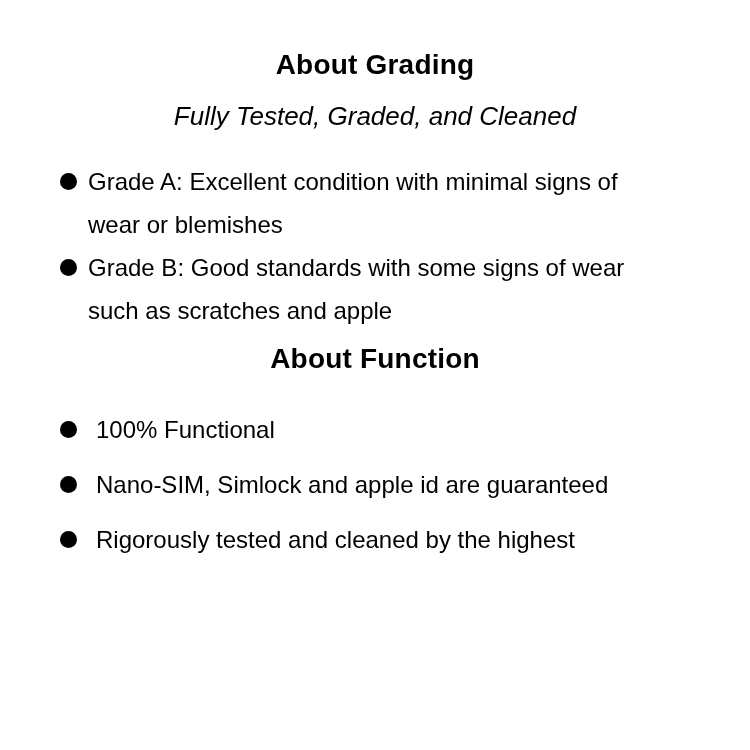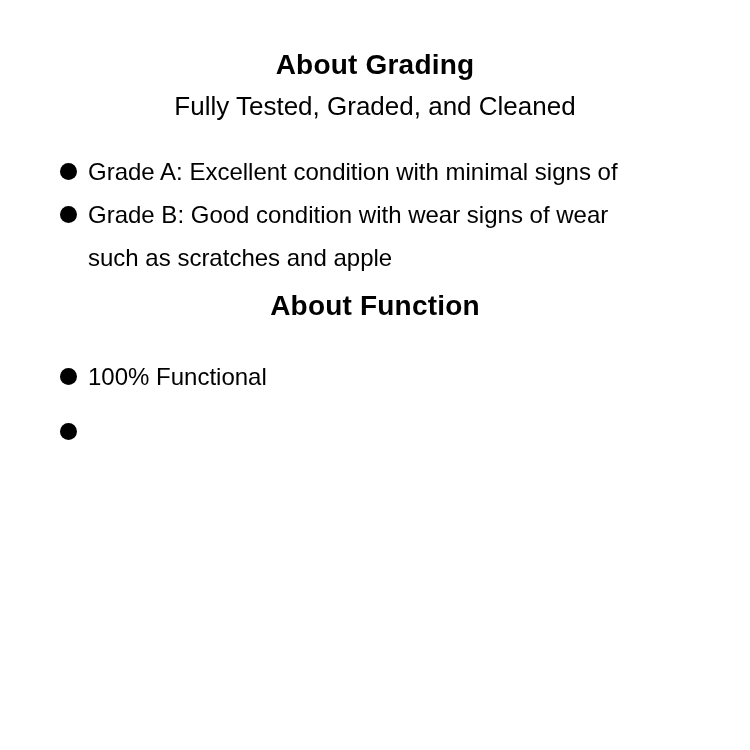--- a/index.html
+++ b/index.html
@@ -24,26 +24,27 @@
     font-size: 28px;
     font-weight: 700;
     line-height: 38px;
     letter-spacing: 0.2px;
     color: #000000;
   }
   .section-title.function-heading {
     margin-top: 8px;
   }
   .subtitle {
-    margin-top: 4px;
+    margin-top: 14px;
     text-align: center;
     font-size: 26px;
     font-weight: 400;
     line-height: 36px;
     color: #000000;
+    font-style: italic;
   }
   ul.bullet-list {
     list-style: none;
     margin: 0;
     padding: 0 40px 0 60px;
   }
   ul.bullet-list.grading-list {
     margin-top: 26px;
   }
   ul.bullet-list.function-list {
@@ -51,20 +52,21 @@
   }
   ul.bullet-list li {
     display: flex;
     align-items: flex-start;
     font-size: 24px;
     line-height: 43px;
     color: #000000;
   }
   ul.bullet-list.function-list li {
     margin-bottom: 12px;
+    gap: 8px;
   }
   .bullet {
     flex: 0 0 auto;
     width: 17px;
     height: 17px;
     margin-top: 13px;
     margin-right: 11px;
     border-radius: 50%;
     background: #000000;
   }
@@ -84,41 +86,50 @@
 
   <h1 class="section-title">About Grading</h1>
 
   <div class="subtitle">Fully Tested, Graded, and Cleaned</div>
 
   <ul class="bullet-list grading-list">
     <li>
       <span class="bullet"></span>
       <span class="item-text">
         <span class="line">Grade A: Excellent condition with minimal signs of</span>
+        <span class="line">wear or blemishes</span>
       </span>
     </li>
     <li>
       <span class="bullet"></span>
       <span class="item-text">
-        <span class="line">Grade B: Good condition with wear signs of wear</span>
+        <span class="line">Grade B: Good standards with some signs of wear</span>
         <span class="line">such as scratches and apple</span>
       </span>
     </li>
   </ul>
 
   <h1 class="section-title function-heading">About Function</h1>
 
   <ul class="bullet-list function-list">
     <li>
       <span class="bullet"></span>
       <span class="item-text">
         <span class="line">100% Functional</span>
         <span class="line"></span>
       </span>
     </li>
     <li>
       <span class="bullet"></span>
       <span class="item-text">
+        <span class="line">Nano-SIM, Simlock and apple id are guaranteed</span>
+        <span class="line"></span>
+      </span>
+    </li>
+    <li>
+      <span class="bullet"></span>
+      <span class="item-text">
+        <span class="line">Rigorously tested and cleaned by the highest</span>
       </span>
     </li>
   </ul>
 
 </div>
 
 </body></html>

